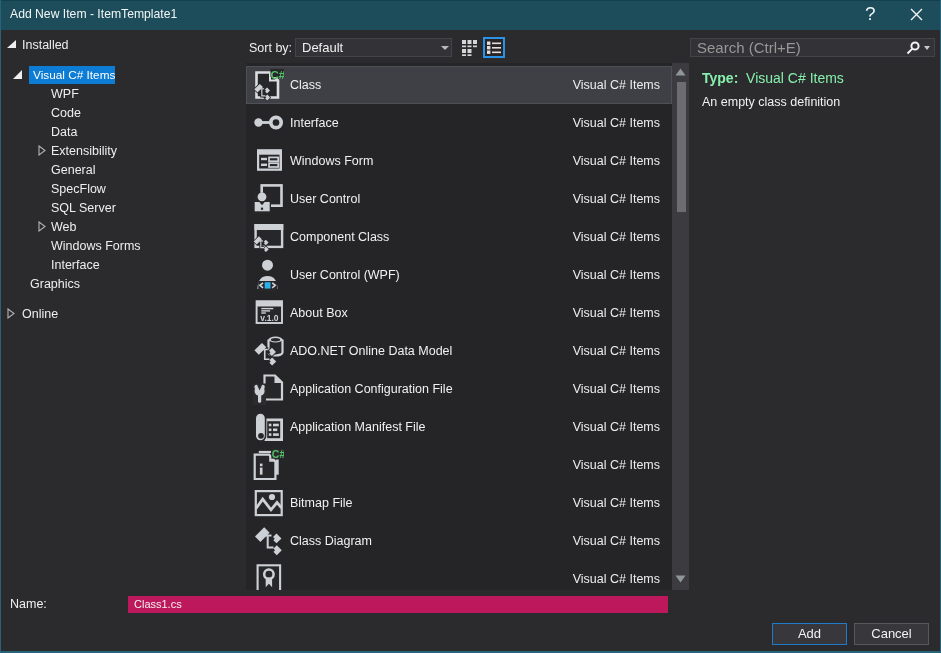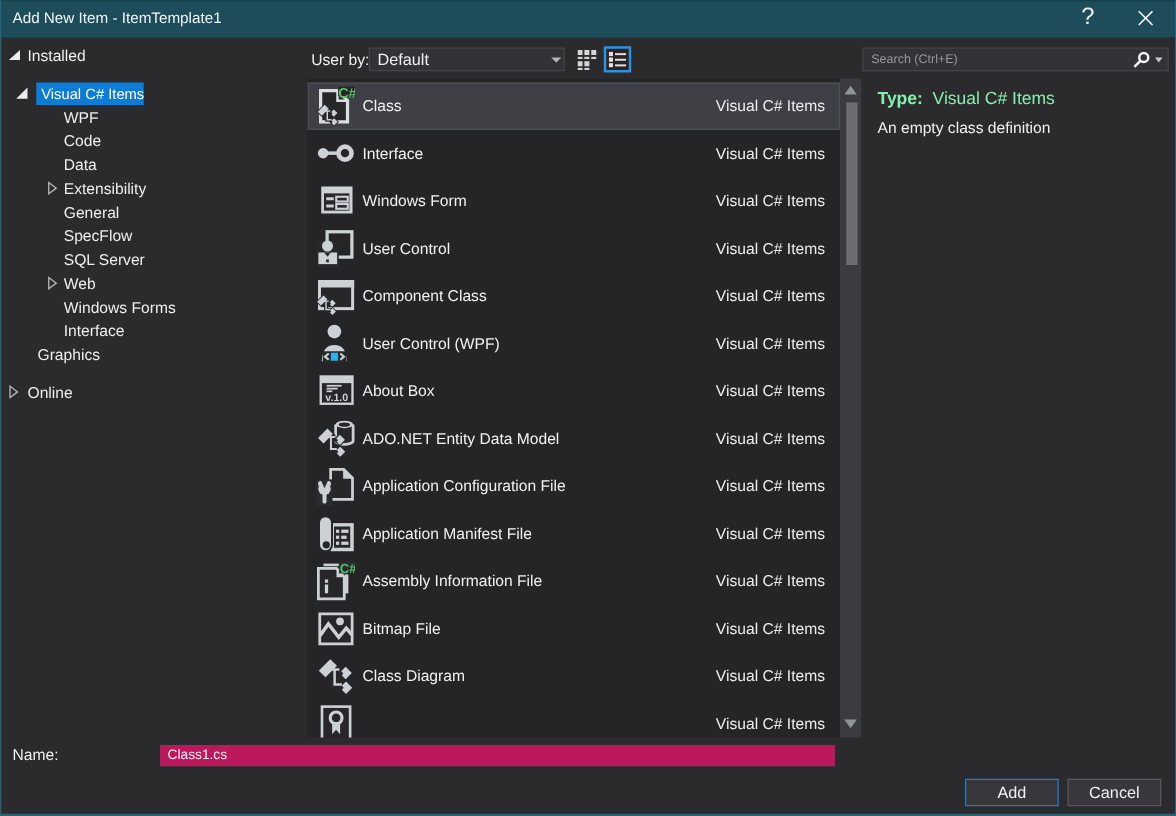--- a/index.html
+++ b/index.html
@@ -15,21 +15,21 @@
 .rname{position:absolute;left:44px;top:0;height:38px;line-height:38px;font-size:12.5px;color:#f1f1f1;white-space:nowrap}
 .rcat{position:absolute;right:12px;top:0;height:38px;line-height:38px;font-size:12.5px;color:#ededed;white-space:nowrap}
 .ric{position:absolute;left:6px;top:3px;width:32px;height:32px}
 #sb{position:absolute;left:672px;top:63px;width:17px;height:527px;background:#3c3c40}
 #sbthumb{position:absolute;left:5px;top:19px;width:9px;height:130px;background:#6c6c72}
 #sortlbl{position:absolute;left:249px;top:39px;height:18px;line-height:18px;font-size:12.5px;color:#f0f0f0}
 #combo{position:absolute;left:295px;top:38px;width:157px;height:19px;background:#333337;border:1px solid #434348;box-sizing:border-box}
 #combo .txt{position:absolute;left:6px;top:0;line-height:17px;font-size:13px;color:#f0f0f0}
 #combo .arr{position:absolute;right:2px;top:7px;width:0;height:0;border-left:4px solid transparent;border-right:4px solid transparent;border-top:4px solid #b9b9b9}
 #search{position:absolute;left:690px;top:38px;width:245px;height:19px;background:#333337;border:1px solid #434348;box-sizing:border-box}
-#search .ph{position:absolute;left:6px;top:0;line-height:17px;font-size:10px;color:#989898}
+#search .ph{position:absolute;left:6px;top:0;line-height:17px;font-size:15px;color:#989898}
 #search .arr{position:absolute;right:4px;top:7px;width:0;height:0;border-left:3.5px solid transparent;border-right:3.5px solid transparent;border-top:4px solid #c9c9c9}
 #typerow{position:absolute;left:702px;top:70px;height:16px;line-height:16px;font-size:14px;color:#86efac;white-space:nowrap}
 #descrow{position:absolute;left:702px;top:94px;height:16px;line-height:16px;font-size:12.5px;color:#f0f0f0;white-space:nowrap}
 #namelbl{position:absolute;left:10px;top:596px;height:17px;line-height:17px;font-size:12.5px;color:#f0f0f0}
 #namebox{position:absolute;left:128px;top:596px;width:540px;height:17px;background:#be185d;line-height:17px;font-size:11px;color:#f2f2f2;padding-left:6px;box-sizing:border-box}
 .btn{position:absolute;top:623px;width:75px;height:22px;background:#37373c;box-sizing:border-box;text-align:center;font-size:13px;color:#f2f2f2;line-height:20px}
 #badd{left:772px;border:1px solid #1f7ac9}
 #bcancel{left:854px;border:1px solid #58585c}
 svg{display:block}
 </style></head>
@@ -65,21 +65,21 @@
   </svg>
 <div class="t" style="left:51px;top:218px">Web</div>
 <div class="t" style="left:51px;top:237px">Windows Forms</div>
 <div class="t" style="left:51px;top:256px">Interface</div>
 <div class="t" style="left:30px;top:275px">Graphics</div>
 <svg class="abs" style="left:7px;top:308px" width="9" height="11">
     <polygon points="1,1 7,5.5 1,10" fill="none" stroke="#b3b3b3" stroke-width="1.1"></polygon>
   </svg>
 <div class="t" style="left:22px;top:305px">Online</div>
 
-<div id="sortlbl">User by:</div>
+<div id="sortlbl">Sort by:</div>
 <div id="combo">
     <span class="txt">Default</span>
     <span class="arr"></span>
   </div>
 <svg class="abs" style="left:462px;top:40px" width="16" height="16" viewBox="0 0 16 16" fill="#d5d5d5">
 <rect x="0" y="0" width="4" height="4"></rect>
     <rect x="5.5" y="0" width="4" height="4"></rect>
     <rect x="11" y="0" width="4" height="4"></rect>
 <rect x="0" y="5.5" width="4" height="1.7"></rect>
     <rect x="5.5" y="5.5" width="4" height="1.7"></rect>
@@ -218,21 +218,21 @@
       <span class="rname">About Box</span>
       <span class="rcat">Visual C# Items</span>
     </div>
 <div class="row" style="top:269px">
       <svg class="ric" viewBox="0 0 32 32">
         <path d="M16.5,4.5 v13 a7,3 0 0 0 14,0 v-13" fill="#27272a" stroke="#cdd1d5" stroke-width="2.2"></path>
 <ellipse cx="23.5" cy="4.5" rx="7" ry="3" fill="#cdd1d5"></ellipse>
 <ellipse cx="23.5" cy="4.7" rx="4.6" ry="1.7" fill="#27272a"></ellipse>
 <use href="#uml" x="0" y="6" width="26" height="26"></use>
       </svg>
-      <span class="rname">ADO.NET Entity Data Model</span>
+      <span class="rname">ADO.NET Online Data Model</span>
       <span class="rcat">Visual C# Items</span>
     </div>
 <div class="row" style="top:307px">
       <svg class="ric" viewBox="0 0 32 32">
         <path d="M12.5,2.5 h10.5 l7,7 v17 h-17.5 z" fill="#27272a" stroke="#cdd1d5" stroke-width="2.2"></path>
 <polygon points="22.5,2.5 30,10 22.5,10" fill="#cdd1d5"></polygon>
 <rect x="1" y="10.5" width="13" height="21.5" fill="#2b2b2e"></rect>
 <circle cx="4.6" cy="14" r="2.2" fill="#cdd1d5"></circle>
 <circle cx="10.6" cy="14" r="2.2" fill="#cdd1d5"></circle>
 <circle cx="7.6" cy="18" r="5" fill="#cdd1d5"></circle>
@@ -262,21 +262,20 @@
       <svg class="ric" viewBox="0 0 32 32">
         <rect x="6.8" y="1.9" width="12.2" height="2.1" fill="#cdd1d5"></rect>
 <rect x="23.9" y="10.5" width="2.8" height="15.2" fill="#cdd1d5"></rect>
 <path d="M2.7,5.7 h14.5 l6.2,7 v17.3 h-20.7 z" fill="#27272a" stroke="#cdd1d5" stroke-width="2.2"></path>
 <polygon points="17.2,5.7 23.4,12.7 17.2,12.7" fill="#cdd1d5"></polygon>
 <rect x="7.9" y="14.6" width="2.6" height="2.6" fill="#cdd1d5"></rect>
 <rect x="7.9" y="18.6" width="2.6" height="7" fill="#cdd1d5"></rect>
 <rect x="19.3" y="0" width="12.7" height="9.7" fill="#2b2b2e"></rect>
 <text x="19.8" y="9" font-size="10.5" font-weight="bold" fill="#53c168">C#</text>
       </svg>
-      <span class="rname">Assembly Information File</span>
       <span class="rcat">Visual C# Items</span>
     </div>
 <div class="row" style="top:421px">
       <svg class="ric" viewBox="0 0 32 32">
         <rect x="3.8" y="4.1" width="25.9" height="24" fill="#27272a" stroke="#cdd1d5" stroke-width="2.2"></rect>
 <circle cx="20" cy="10" r="3.1" fill="#cdd1d5"></circle>
 <path d="M4,21.5 l6.7,-9.3 l8.3,10.6 l6,-7.3 l4.5,5.3" fill="none" stroke="#cdd1d5" stroke-width="2.8"></path>
       </svg>
       <span class="rname">Bitmap File</span>
       <span class="rcat">Visual C# Items</span>

